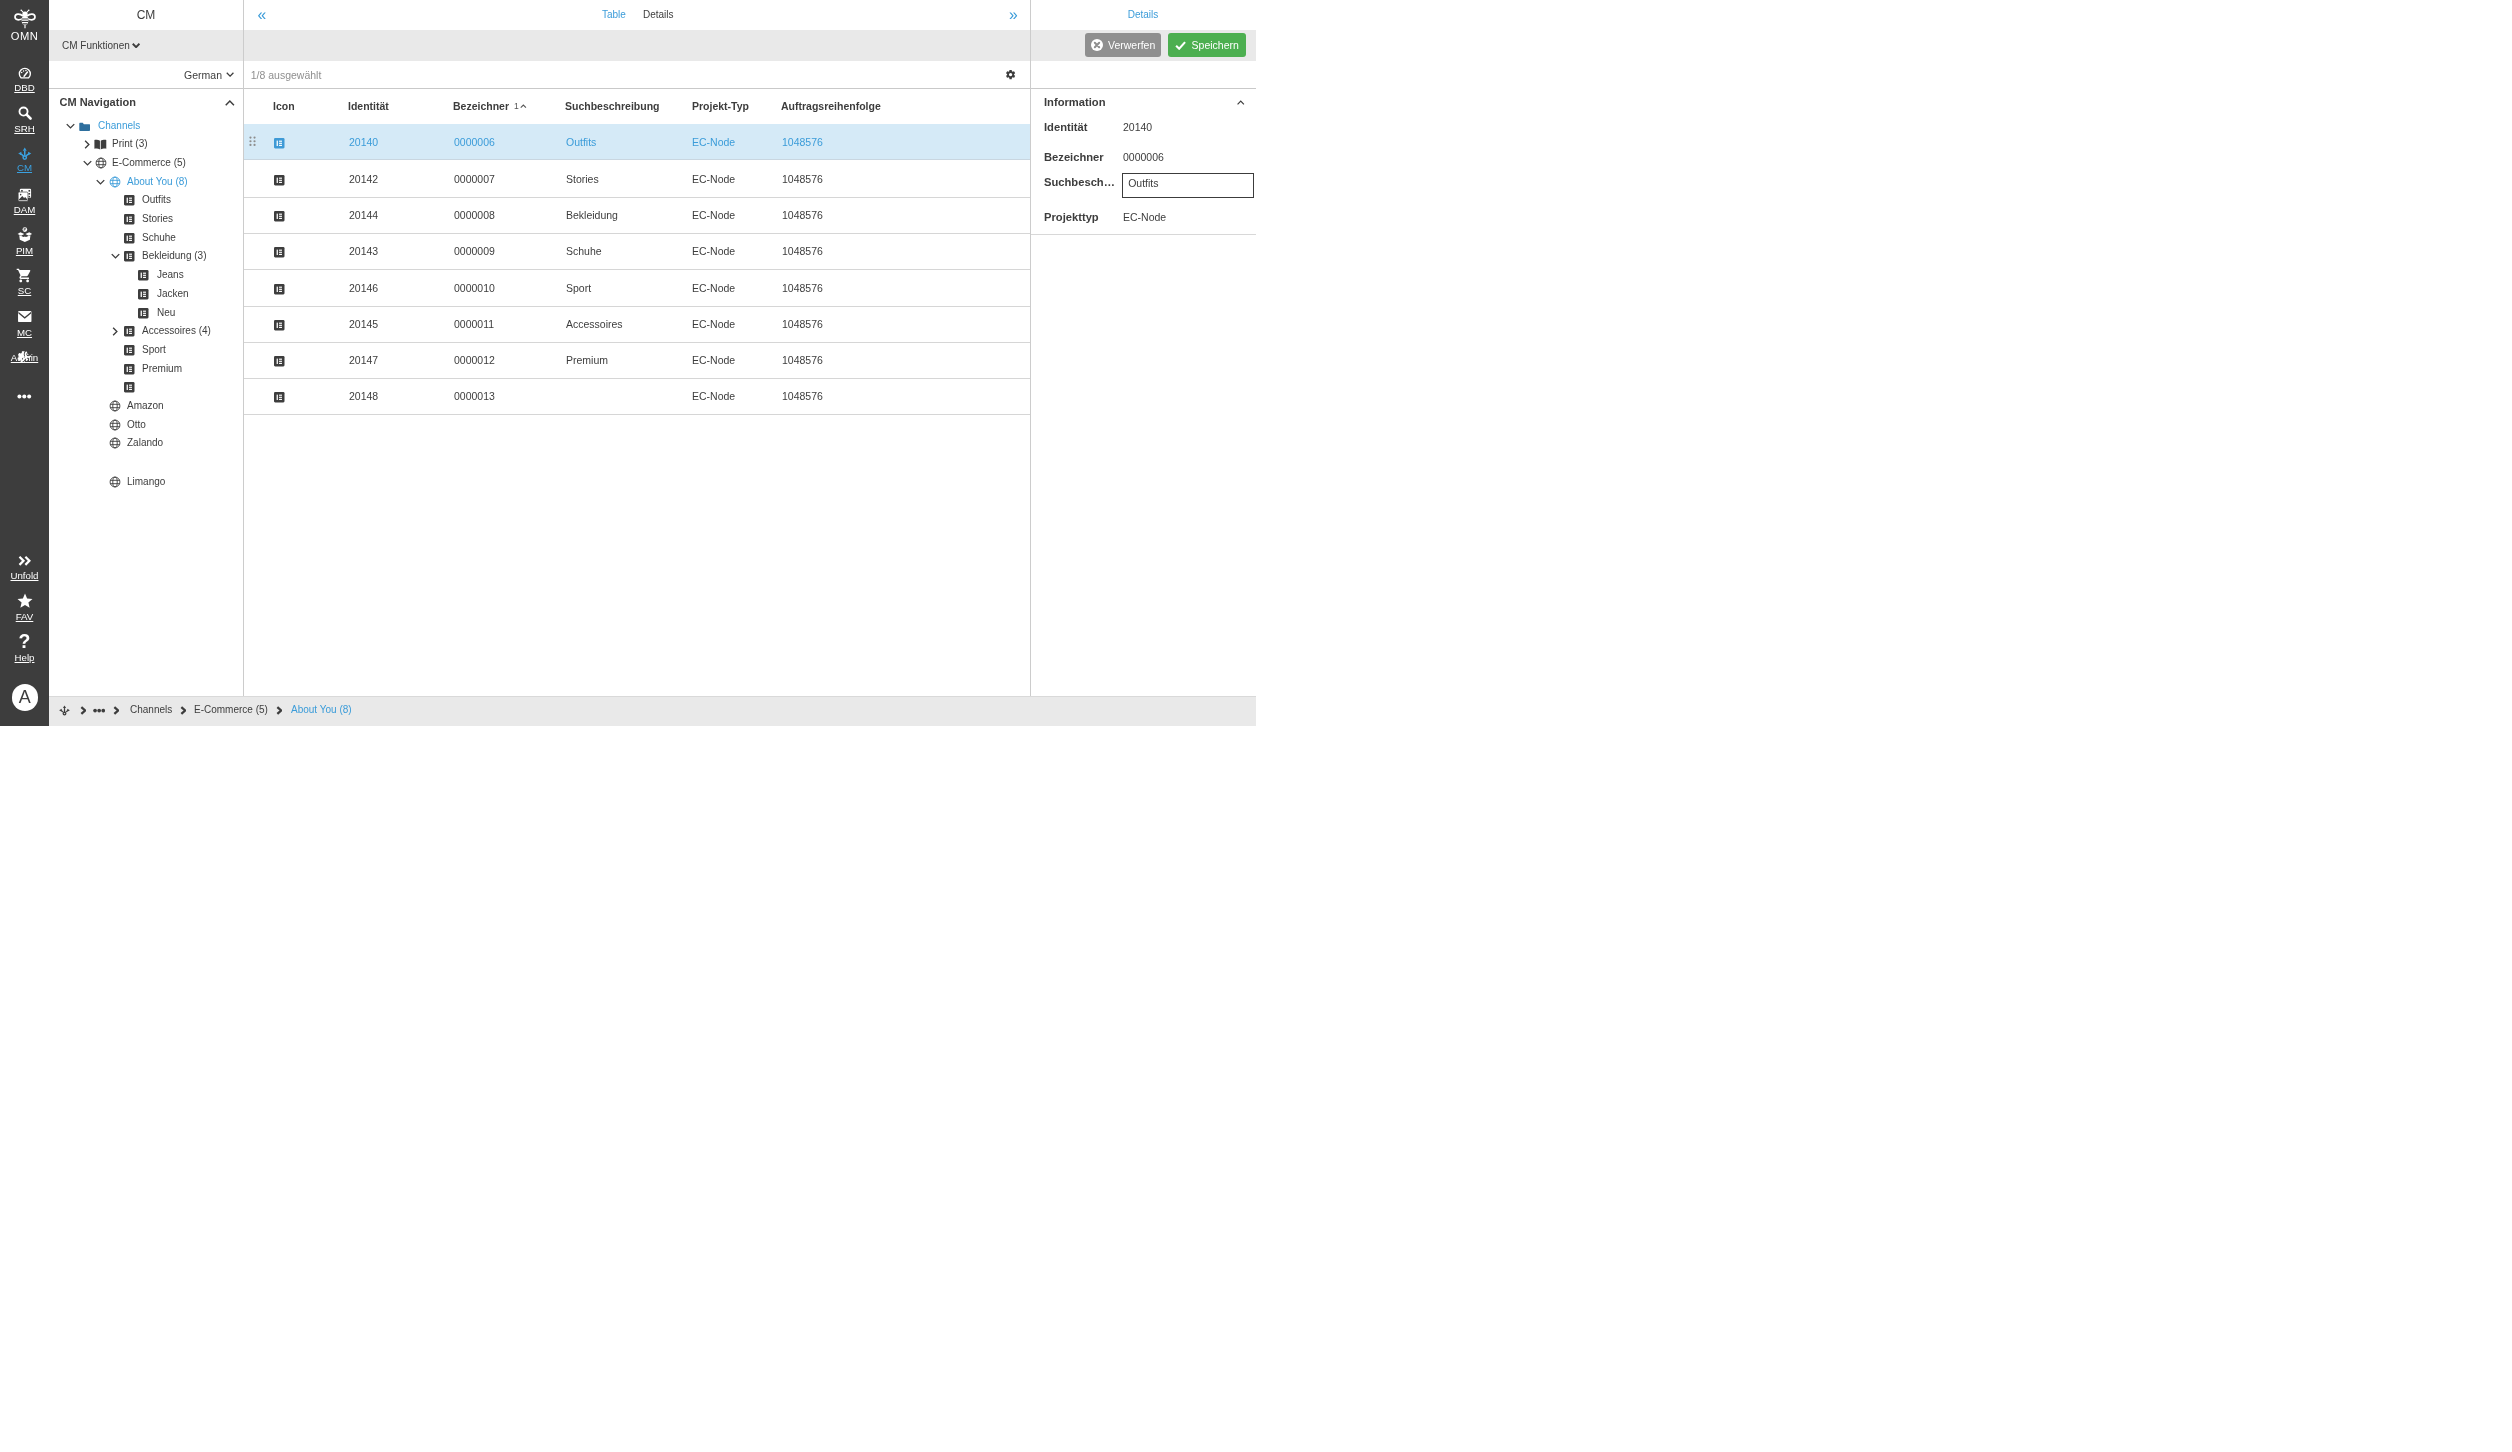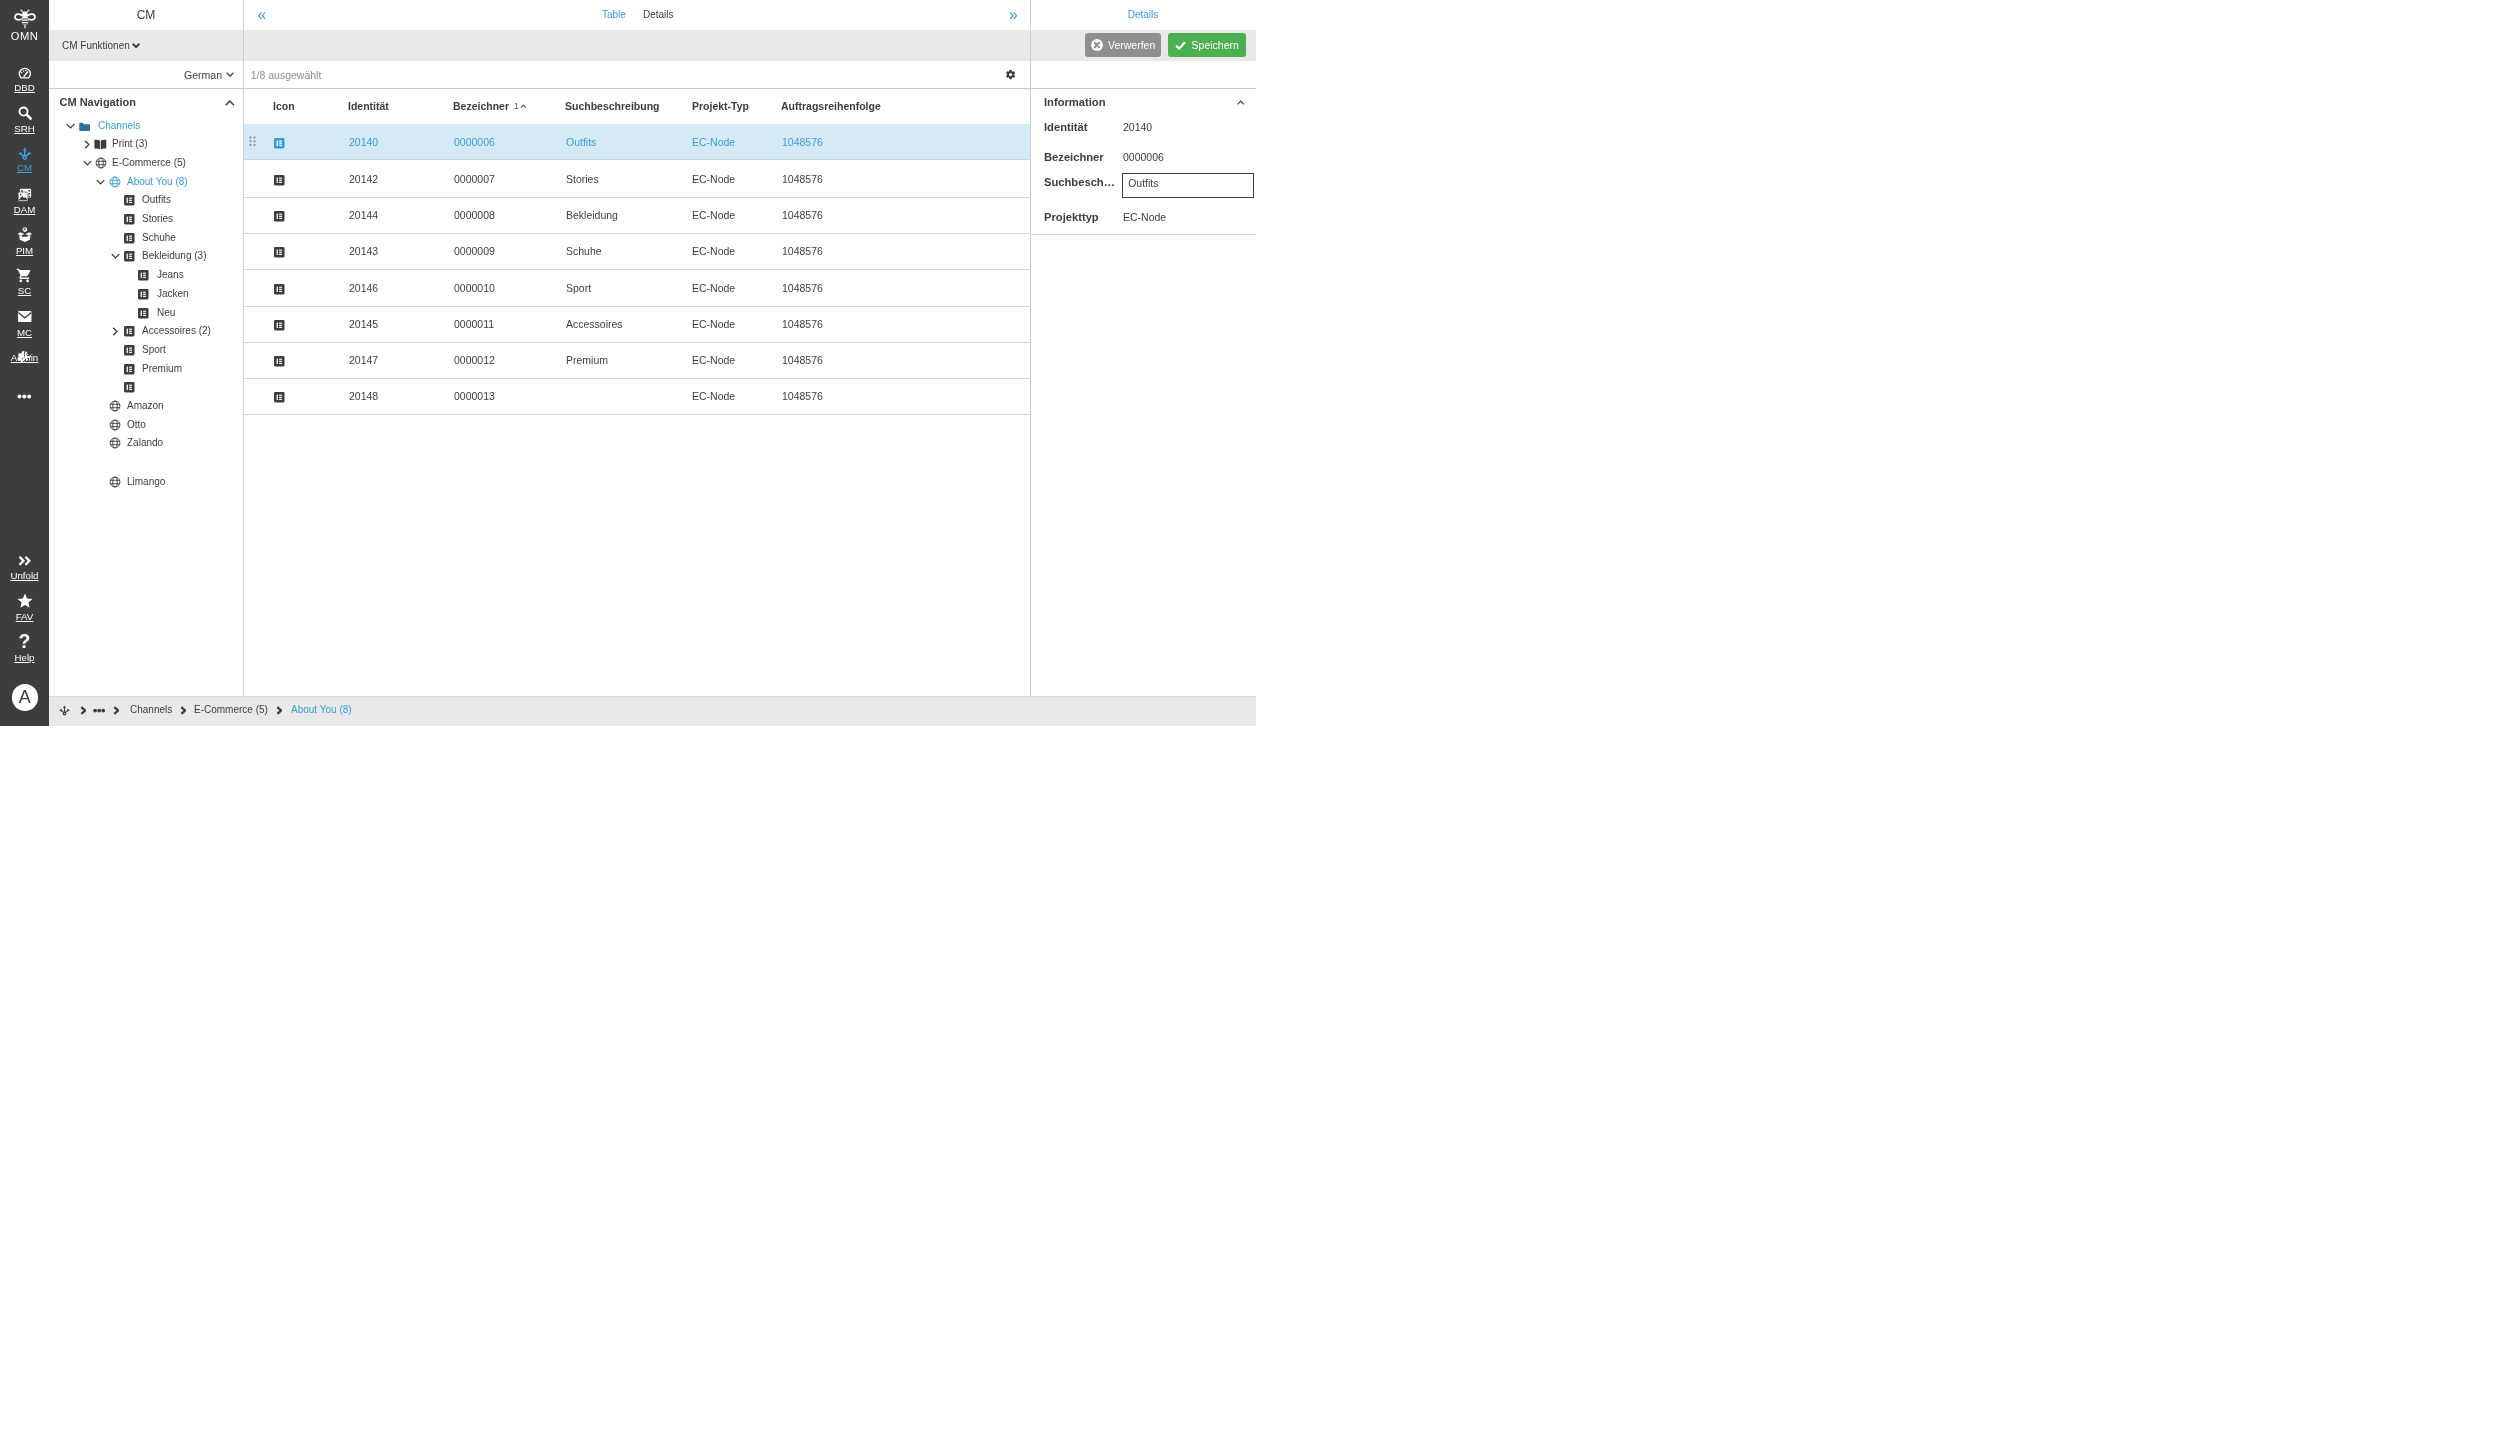--- a/index.html
+++ b/index.html
@@ -282,21 +282,21 @@
   <svg style="left:63px;top:4.9px" width="6" height="9" viewBox="0 0 8 12">
         <path d="M1.5 1 L6.5 6 L1.5 11" stroke="#3d3d3d" stroke-width="1.8" fill="none"></path>
       </svg>
   <svg style="left:75px;top:4.1px" width="10.5" height="10.5" viewBox="0 0 20 20">
         <rect width="20" height="20" rx="2.2" fill="#3d3d3d"></rect>
         <rect x="5" y="5" width="2.4" height="10.2" fill="#fff"></rect>
         <rect x="9.6" y="5" width="5.6" height="2.2" fill="#fff"></rect>
         <rect x="9.6" y="9" width="5.6" height="2.2" fill="#fff"></rect>
         <rect x="9.6" y="13" width="5.6" height="2.2" fill="#fff"></rect>
       </svg>
-  <div class="tlabel" style="left:93px">Accessoires (2)</div>
+  <div class="tlabel" style="left:93px">Accessoires (4)</div>
  </div>
  <div class="trow" style="left:0;top:341px;width:194px">
   <svg style="left:75px;top:4.1px" width="10.5" height="10.5" viewBox="0 0 20 20">
         <rect width="20" height="20" rx="2.2" fill="#3d3d3d"></rect>
         <rect x="5" y="5" width="2.4" height="10.2" fill="#fff"></rect>
         <rect x="9.6" y="5" width="5.6" height="2.2" fill="#fff"></rect>
         <rect x="9.6" y="9" width="5.6" height="2.2" fill="#fff"></rect>
         <rect x="9.6" y="13" width="5.6" height="2.2" fill="#fff"></rect>
       </svg>
   <div class="tlabel" style="left:93px">Sport</div>

